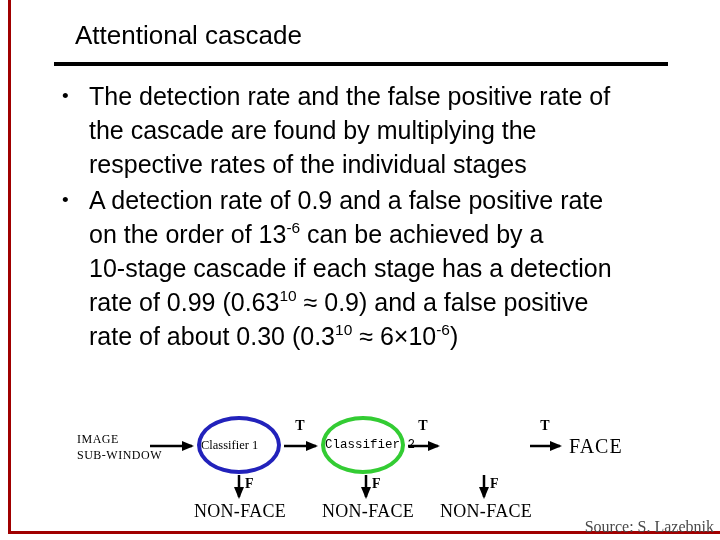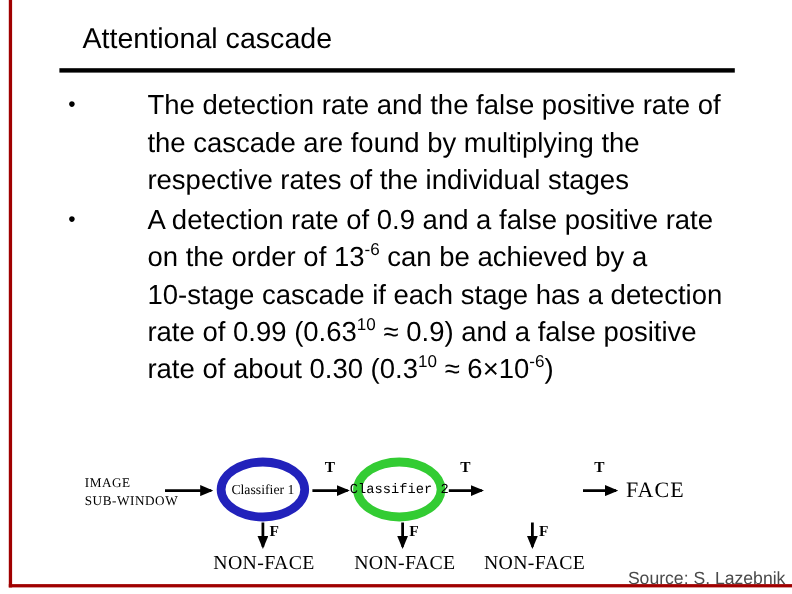--- a/index.html
+++ b/index.html
@@ -10,42 +10,42 @@
   .accent-left  { position:absolute; left:8px; top:0; width:3px; height:534px; }
   .accent-bottom{ position:absolute; left:8px; top:531px; width:712px; height:3px; }
 
   .title { position:absolute; left:75px; top:18px; font-size:26px; line-height:34px; white-space:nowrap; }
   .title-rule { position:absolute; left:54px; top:62px; width:614px; height:4px; background:#000; }
 
   .bullets { position:absolute; left:60px; top:79px; width:640px; }
   .bullet { display:flex; margin-bottom:2px; }
   .dot { flex:none; width:27px; font-size:19px; line-height:34px; padding-left:2px; }
   .blines { flex:1; }
-  .bline { font-size:25px; line-height:34px; white-space:nowrap;margin-left:45px; }
+  .bline { font-size:25px; line-height:34px; white-space:nowrap; }
   .bline sup { font-size:62%; position:relative; top:-0.05em; vertical-align:super; line-height:0; }
 
   .diagram { position:absolute; left:0; top:410px; width:720px; height:130px;
              font-family:"Liberation Serif", serif; }
   .arrows { position:absolute; left:0; top:0; }
   .input-label { position:absolute; left:77px; top:21px; font-size:12px; line-height:16px; letter-spacing:0.5px; }
   .node { position:absolute; top:6px; width:84px; height:58px; box-sizing:border-box;
-          border:8px solid #f97316; border-radius:50%; background:#fff;
-          display:flex; align-items:center; justify-content:center; }
+          border:4px solid #f97316; border-radius:50%; background:#fff;
+          display:flex; align-items:center; justify-content:flex-start; }
   .node span { font-size:12.5px; white-space:nowrap; }
   .n1{ left:197px; } .n2{ left:321px; } .n3{ left:443px; }
   .tlabel { position:absolute; top:8px; font-size:14px; font-weight:bold; transform:translateX(-50%); }
   .t1{ left:300px; } .t2{ left:423px; } .t3{ left:545px; }
   .flabel { position:absolute; top:66px; font-size:14px; font-weight:bold; }
   .f1{ left:245px; } .f2{ left:372px; } .f3{ left:490px; }
   .nonface { position:absolute; top:91px; font-size:18px; letter-spacing:0.3px; transform:translateX(-50%); white-space:nowrap; }
   .nf1{ left:240px; } .nf2{ left:368px; } .nf3{ left:486px; }
   .face { position:absolute; left:569px; top:25px; font-size:20px; letter-spacing:1px; }
 
   .source { position:absolute; right:6px; bottom:4px; font-size:16px; color:#4a4a4a;
-            font-family:Liberation Sans, sans-serif; z-index:5; }
+            font-family:Liberation Serif, serif; z-index:5; }
 </style>
 </head>
 <body>
 
 <div class="accent-left" style="background: rgb(160, 0, 0);"></div>
 <div class="accent-bottom" style="background: rgb(160, 0, 0);"></div>
 
 <div class="title">Attentional cascade</div>
 <div class="title-rule"></div>
 

